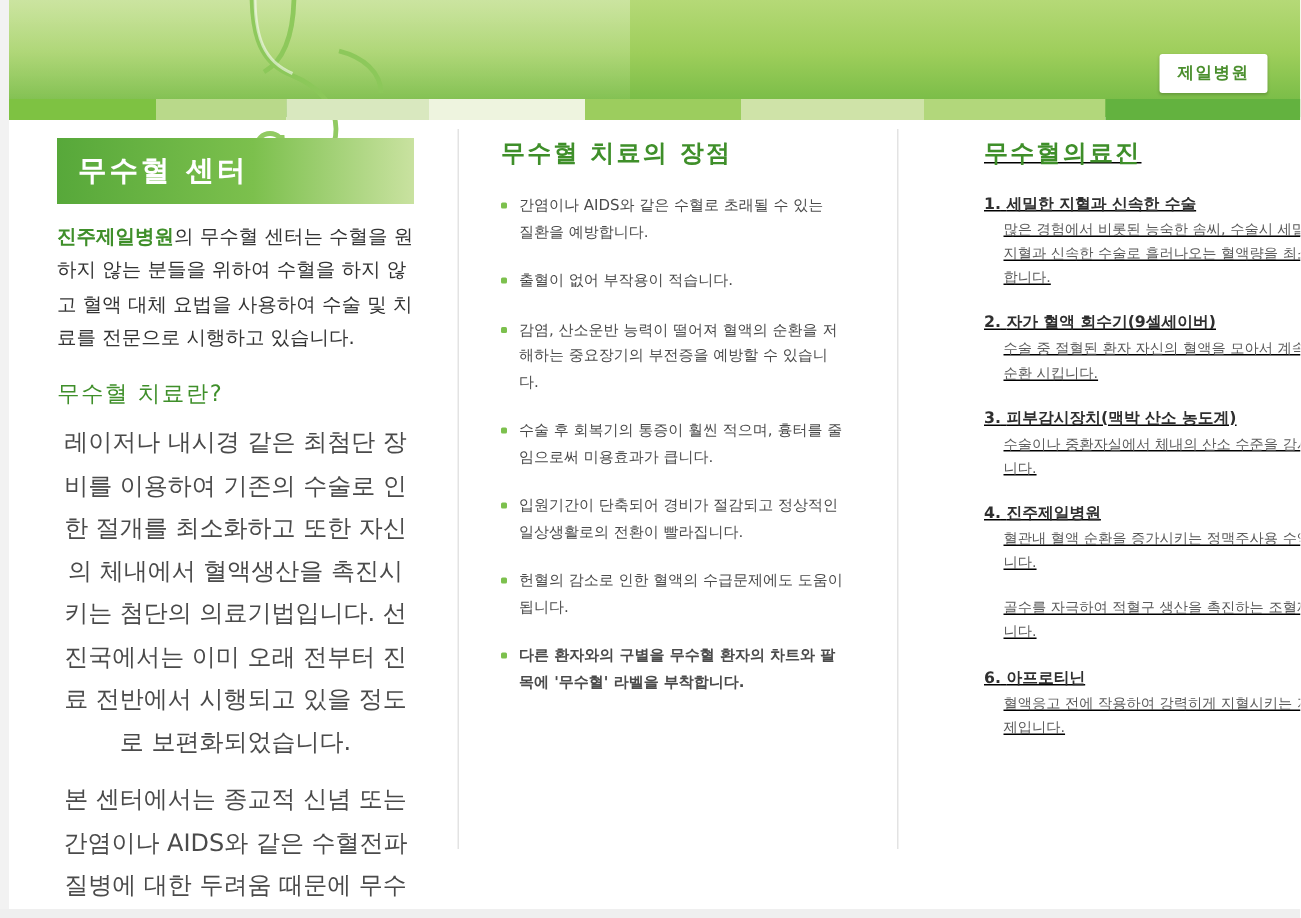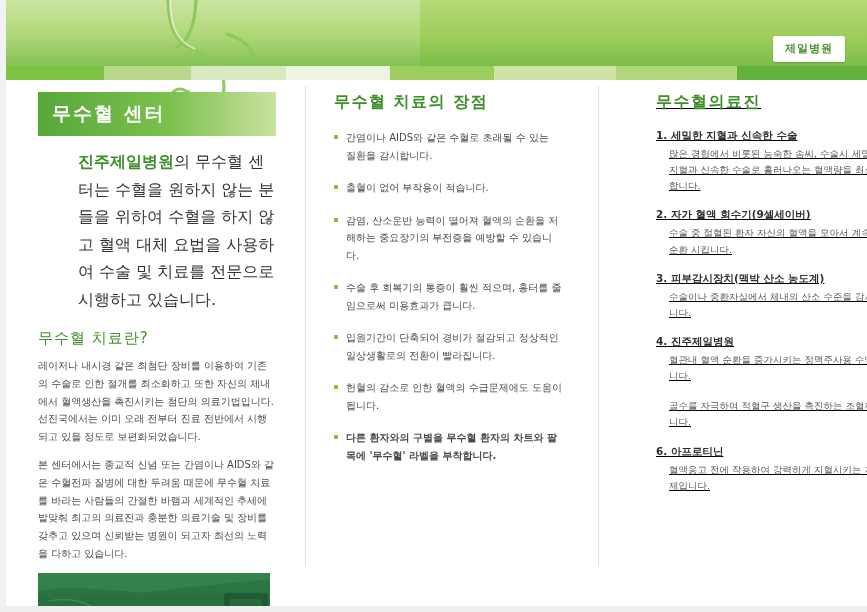--- a/index.html
+++ b/index.html
@@ -81,40 +81,40 @@
   .title-box {
     background: linear-gradient(90deg, #57a83a 0%, #7cc04d 55%, #c9e2a0 100%);
     color: #ffffff;
     font-size: 19px;
     font-weight: bold;
     letter-spacing: 2px;
     padding: 9px 0 9px 14px;
     margin-bottom: 12px;
   }
   .lead {
-    font-size: 16px;
+    font-size: 13px;
     line-height: 1.72;
     color: #333333;
     margin-bottom: 16px;
-    margin-left: 40px;
   }
   .lead b { color: #3f8f2a; font-weight: bold; }
 
   .sub-head {
     color: #3f8f2a;
     font-size: 15px;
     font-weight: normal;
     letter-spacing: 1px;
     margin: 6px 0 9px 0;
   }
   .body-text {
-    font-size: 10px;
+    font-size: 16px;
     line-height: 1.78;
     color: #4a4a4a;
     margin-bottom: 10px;
+    text-align: center;
   }
 
   
   .photo-wrap {
     position: relative;
     width: 232px; height: 140px;
     margin-top: 10px;
     overflow: hidden;
     background: #17491f;
   }
@@ -264,21 +264,21 @@
         <rect x="192" y="26" width="32" height="26" rx="2" fill="#2a6b3d" opacity="0.8"></rect>
       </svg>
     </div>
 
   </div>
 
   <div class="col col-2">
     <div class="col-head">무수혈 치료의 장점</div>
 
     <ul class="bullets">
-      <li>간염이나 AIDS와 같은 수혈로 초래될 수 있는 질환을 감시합니다.</li>
+      <li>간염이나 AIDS와 같은 수혈로 초래될 수 있는 질환을 예방합니다.</li>
       <li>출혈이 없어 부작용이 적습니다.</li>
       <li>감염, 산소운반 능력이 떨어져 혈액의 순환을 저해하는 중요장기의 부전증을 예방할 수 있습니다.</li>
       <li>수술 후 회복기의 통증이 훨씬 적으며, 흉터를 줄임으로써 미용효과가 큽니다.</li>
       <li>입원기간이 단축되어 경비가 절감되고 정상적인 일상생활로의 전환이 빨라집니다.</li>
       <li>헌혈의 감소로 인한 혈액의 수급문제에도 도움이 됩니다.</li>
       <li class="highlight">다른 환자와의 구별을 무수혈 환자의 차트와 팔목에 '무수혈' 라벨을 부착합니다.</li>
     </ul>
 
   </div>
 

